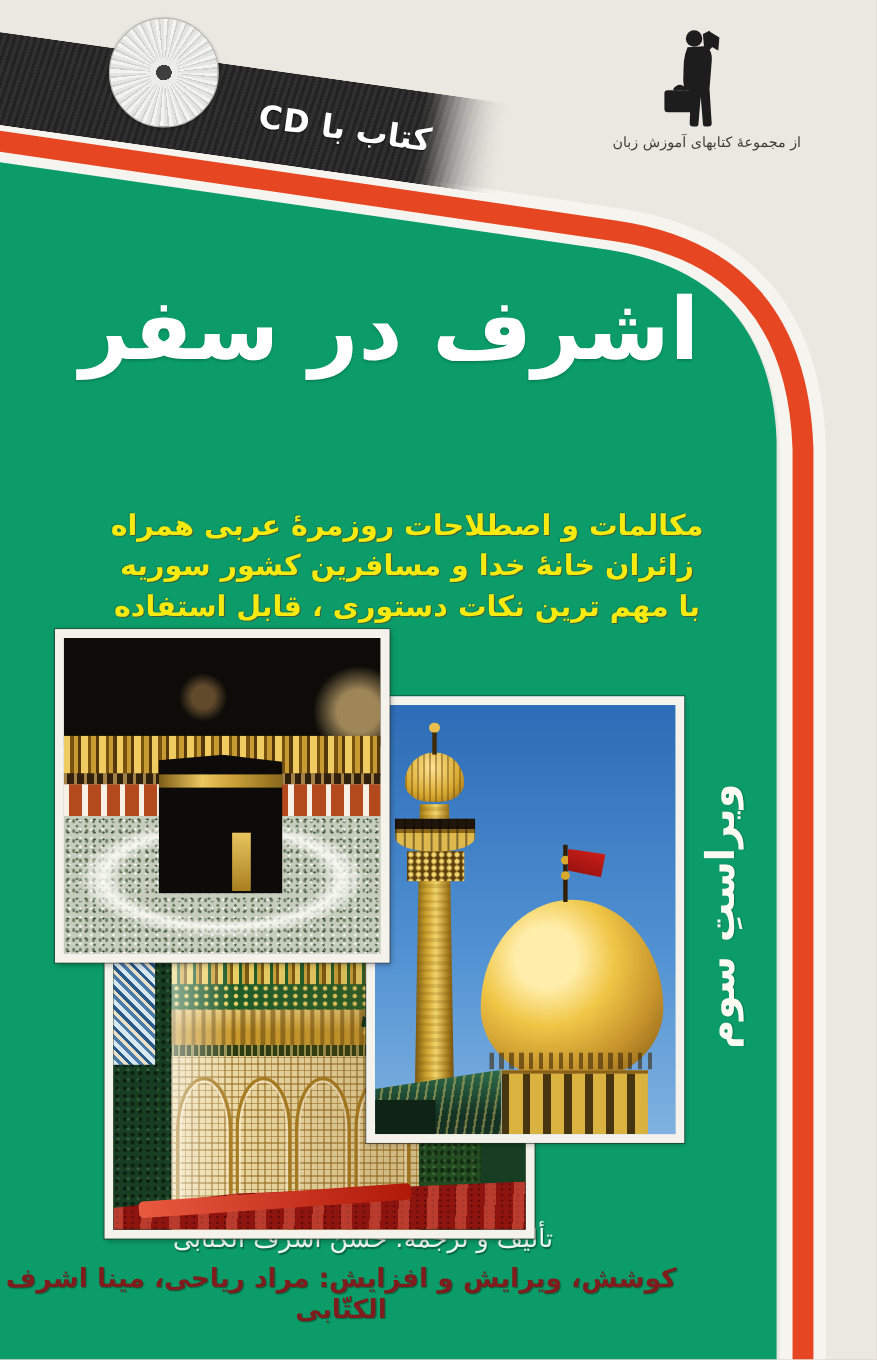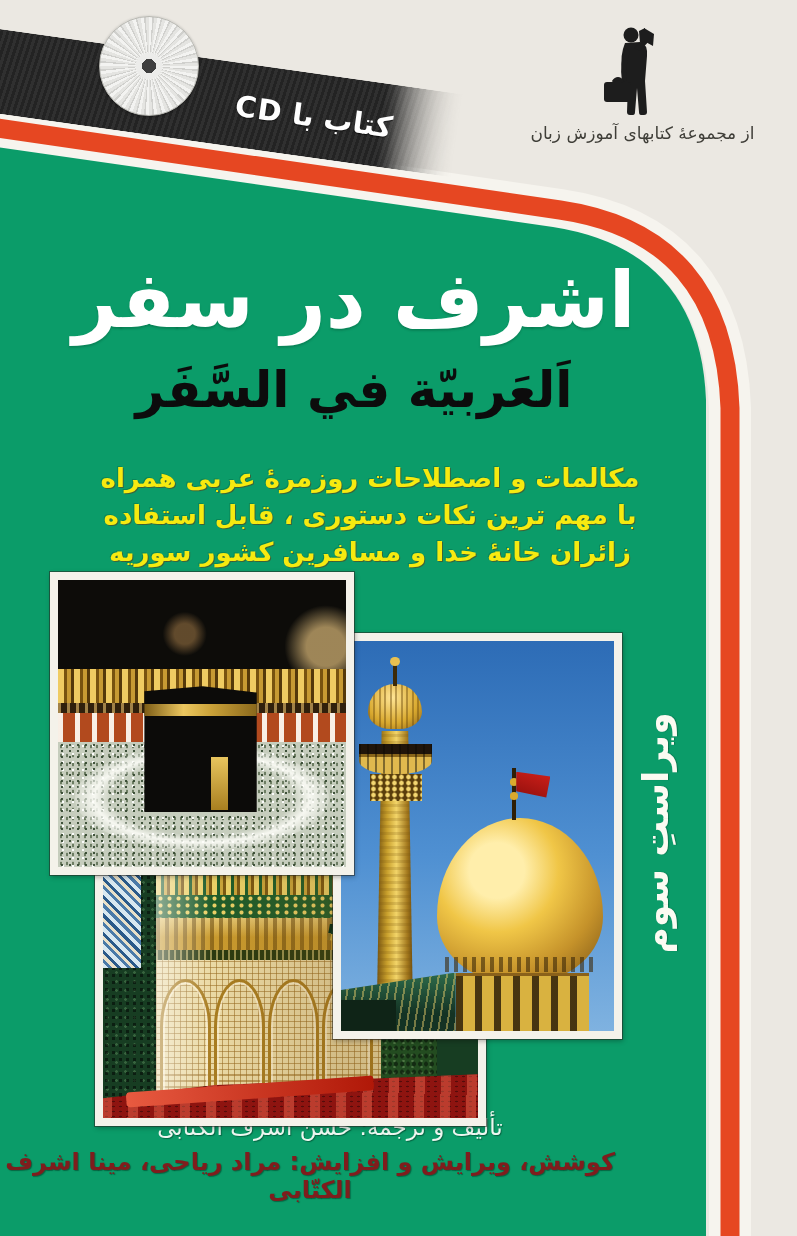--- a/index.html
+++ b/index.html
@@ -39,21 +39,21 @@
       radial-gradient(circle, #3f3f3f 0 7px, #ececea 7px 13px, rgba(255,255,255,0) 13px),
       repeating-conic-gradient(#f3f3f1 0deg 4deg, #d0d0cd 4deg 6deg, #e4e4e1 6deg 10deg);
     box-shadow:0 1px 3px rgba(0,0,0,.35);
   }
   
   .traveler{left:596px; top:26px; width:62px; height:100px;}
   .traveler path, .traveler circle, .traveler rect{fill:#1d1d1d;}
   
   .series{
     left:520px; top:123px; width:245px; text-align:center;
-    font-size:17px; color:#3f3e38; direction:rtl;
+    font-size:13px; color:#3f3e38; direction:rtl;
   }
   
   .title-fa{
     left:0; top:258px; width:708px; margin:0; text-align:center;
     font-size:78px; font-weight:bold; color:#ffffff; direction:rtl; line-height:1.1;
     text-shadow:0 2px 2px rgba(0,60,35,.25);
   }
   .title-ar{
     left:0; top:360px; width:708px; margin:0; text-align:center;
     font-size:50px; font-weight:bold; color:#0c0c0c; direction:rtl; line-height:1.2;
@@ -228,26 +228,25 @@
     <path d="M38 22 l12 -10 4 2 -10 11 z"></path>
     <path d="M48 2 l10 6 -1 12 -9 -5 z"></path>
     <path d="M49 2 l-6 3 1 12 5 -2 z"></path>
     <path d="M30 22 q-7 14 -4 34 l5 0 q-2 -18 3 -30 z"></path>
     <rect x="8" y="56" width="27" height="20" rx="3"></rect>
     <path d="M17 56 q5 -7 10 0" fill="none" stroke="#1d1d1d" stroke-width="3"></path>
   </svg>
   <div class="abs series">از مجموعهٔ کتابهای آموزش زبان</div>
 
   <h1 class="abs title-fa">اشرف در سفر</h1>
-  <h2 class="abs title-ar">اَلعَربيّة في السَّفَر</h2>
 
   <div class="abs tagline">
     <div>مکالمات و اصطلاحات روزمرهٔ عربی همراه</div>
+    <div>زائران خانهٔ خدا و مسافرین کشور سوریه</div>
     <div>با مهم ترین نکات دستوری ، قابل استفاده</div>
-    <div>زائران خانهٔ خدا و مسافرین کشور سوریه</div>
   </div>
 
   <div class="photo zarih">
     <div class="abs z-wall"></div>
     <div class="abs z-tile"></div>
     <div class="abs z-box">
       <div class="abs z-finials"></div>
       <div class="abs z-cornice"></div>
       <div class="abs z-frieze"></div>
       <div class="abs z-ledge"></div>

